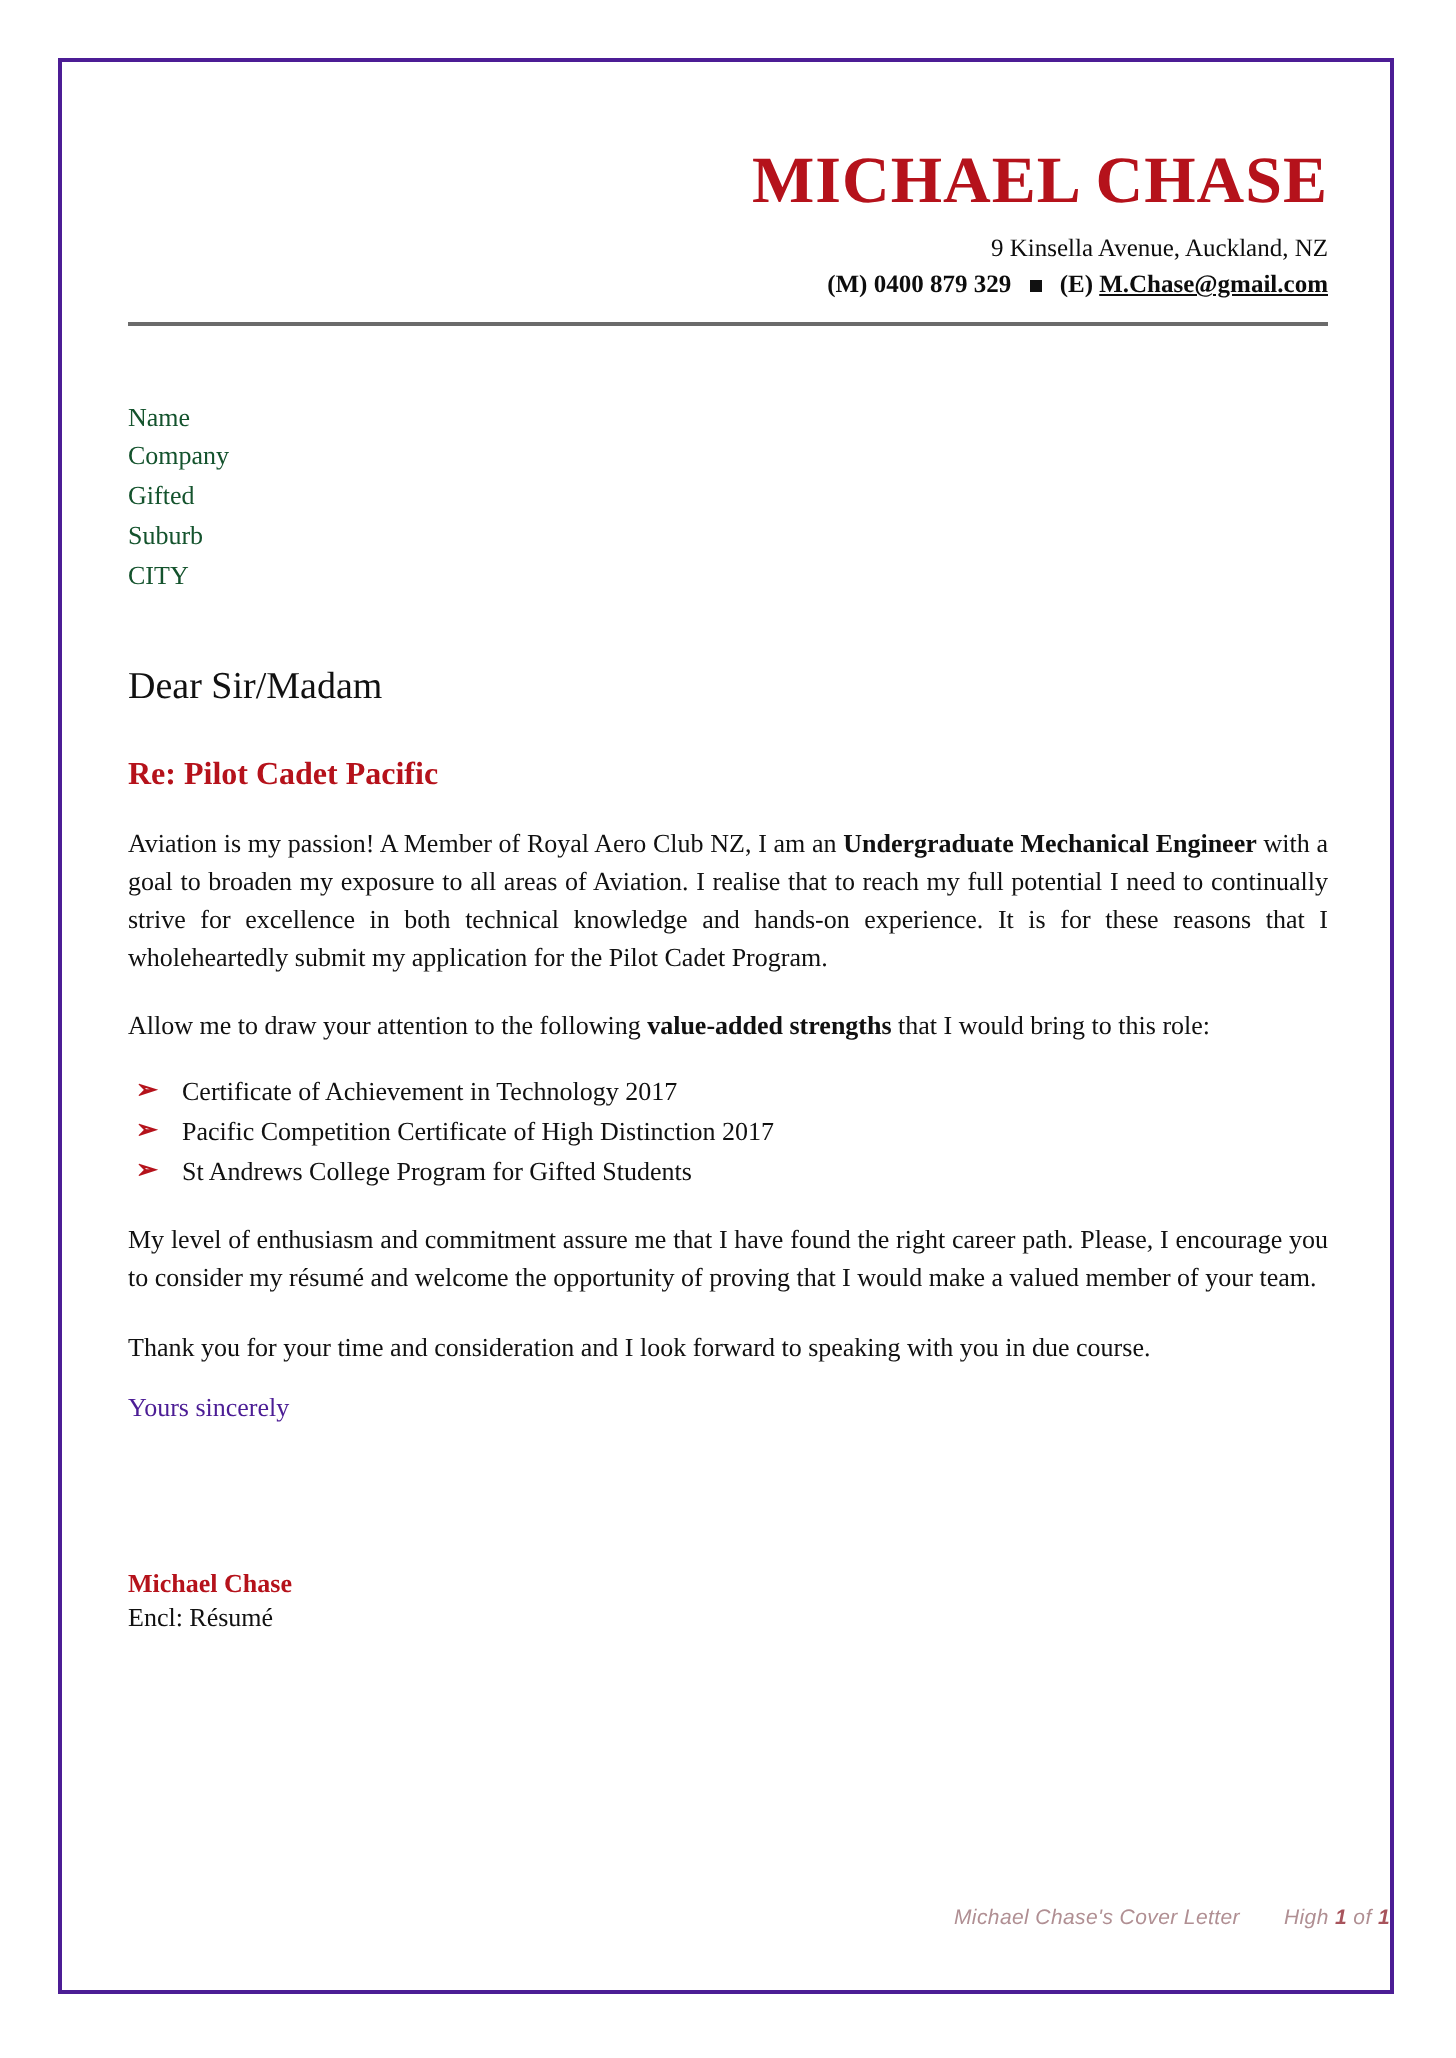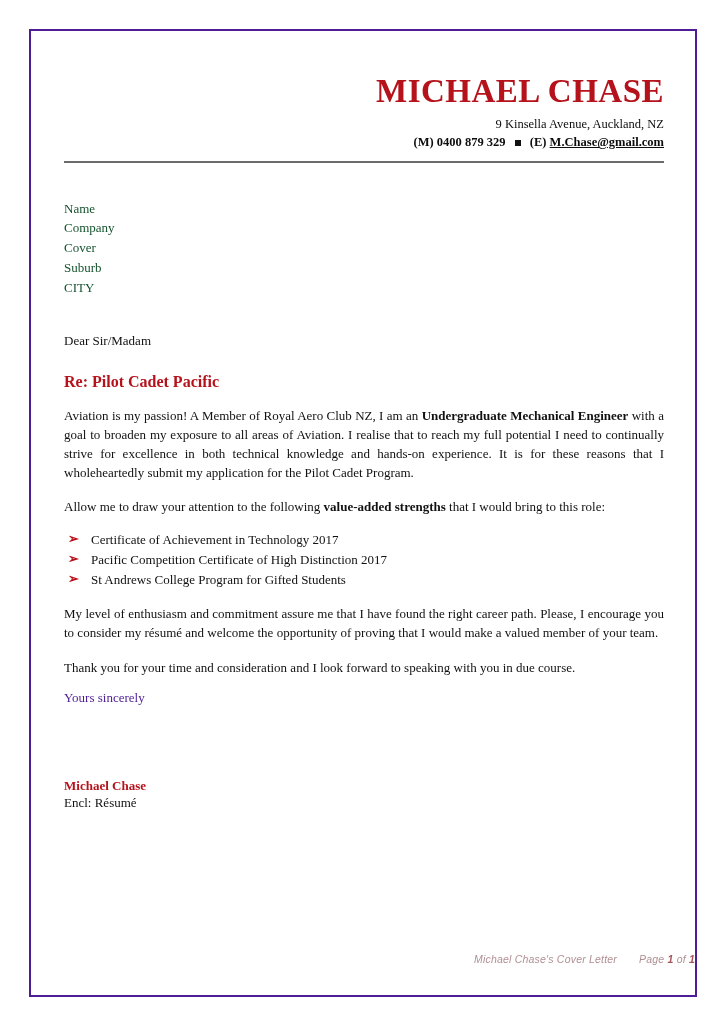--- a/index.html
+++ b/index.html
@@ -88,21 +88,21 @@
     color: #111111;
   }
   .recipient-block {
     margin-top: 36px;
     font-size: 13px;
     color: #14532d;
     line-height: 1.52;
   }
   .salutation {
     margin-top: 36px;
-    font-size: 13px;
+    font-size: 19px;
     color: #111111;
   }
   .subject-line {
     margin-top: 24px;
     color: #B5121B;
     font-size: 16px;
     font-weight: bold;
   }
 
   .para {
@@ -187,21 +187,21 @@
         </div>
       </div>
 
       <div class="header-rule"></div>
     </div>
 
 
     <div class="recipient-block">
       <div>Name</div>
       <div>Company</div>
-      <div>Cover</div>
+      <div>Gifted</div>
       <div>Suburb</div>
       <div>CITY</div>
     </div>
 
     <div class="salutation">Dear Sir/Madam</div>
 
     <div class="subject-line">Re: Pilot Cadet Pacific</div>
 
     <p class="para"><span>Aviation is my passion! A Member of Royal Aero Club NZ, I am an </span><b>Undergraduate Mechanical Engineer</b><span> with a goal to broaden my exposure to all areas of Aviation. I realise that to reach my full potential I need to continually strive for excellence in both technical knowledge and hands-on experience. It is for these reasons that I wholeheartedly submit my application for the Pilot Cadet Program.</span></p>
 
@@ -226,15 +226,15 @@
     <p class="para">Thank you for your time and consideration and I look forward to speaking with you in due course.</p>
 
     <div class="closing">Yours sincerely</div>
 
     <div class="signature-name">Michael Chase</div>
     <div class="enclosure">Encl: Résumé</div>
 
   </div>
 
   <div class="page-footer">
-    <span class="footer-doc-title">Michael Chase's Cover Letter</span><span class="footer-page"><span>Page </span><b>1</b><span> of </span><b>1</b></span>
+    <span class="footer-doc-title">Michael Chase's Cover Letter</span><span class="footer-page"><span>High </span><b>1</b><span> of </span><b>1</b></span>
   </div>
 </div>
 
 </body></html>

